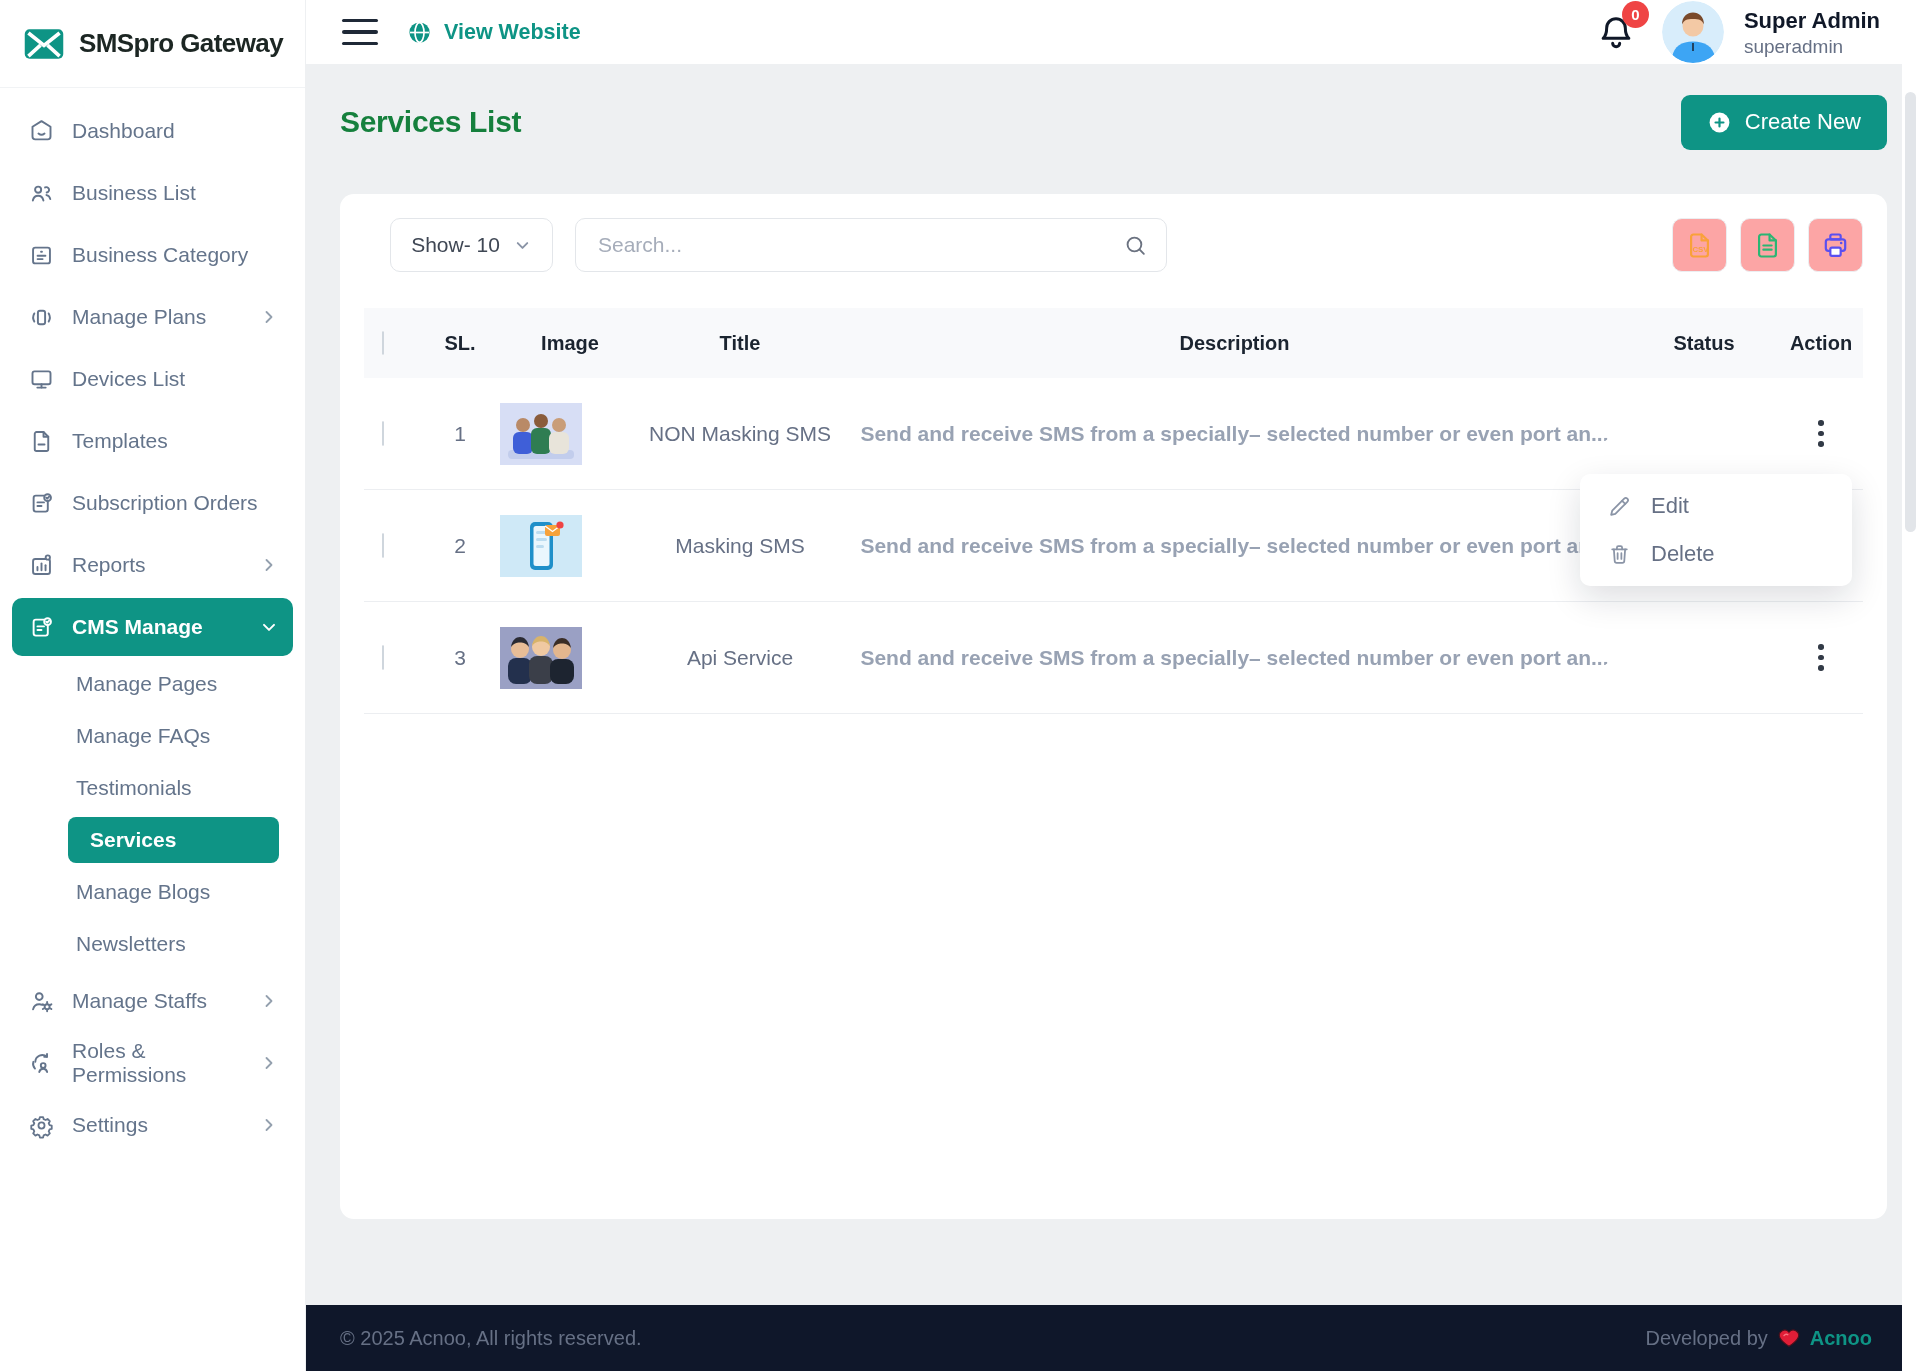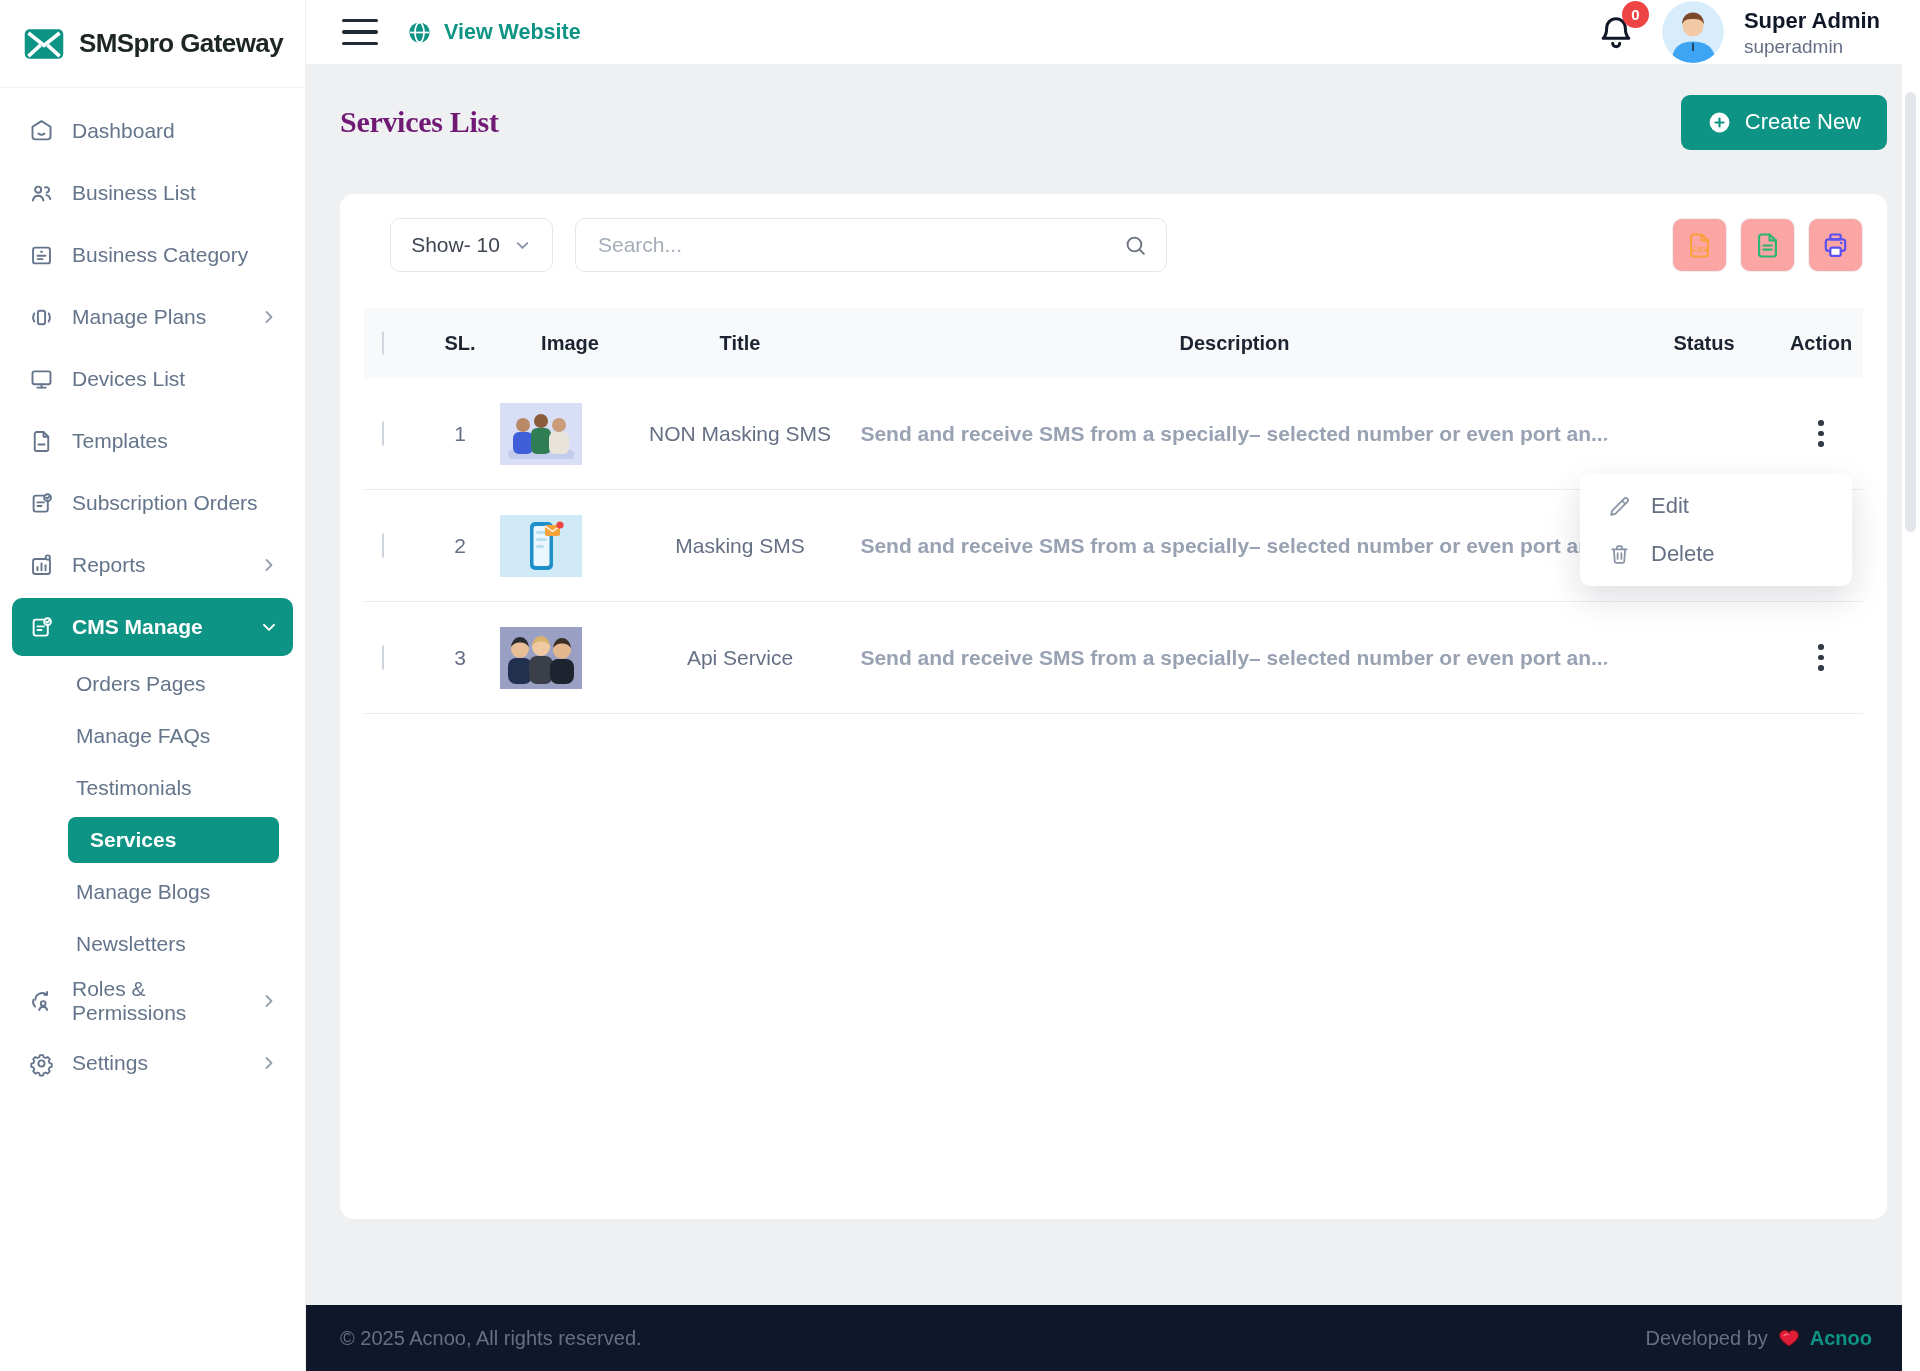--- a/index.html
+++ b/index.html
@@ -33,21 +33,21 @@
   .bell-wrap { position:relative; cursor:pointer; }
   .bell-wrap svg { width:40px; height:40px; display:block; }
   .badge { position:absolute; top:-11px; right:-13px; width:27px; height:27px; border-radius:50%; background:#EF4444; color:#fff; font-size:15px; font-weight:700; display:flex; align-items:center; justify-content:center; }
   .user { display:flex; align-items:center; gap:20px; cursor:pointer; }
   .avatar { width:62px; height:62px; border-radius:50%; overflow:hidden; flex:none; }
   .user-name { font-size:22px; font-weight:700; color:#101828; line-height:1.35; }
   .user-handle { font-size:19px; color:#667085; }
 
   .content { flex:1; background:#eef0f2; padding:30px 33px 0 34px; position:relative; min-height:0; }
   .page-head { height:56px; display:flex; align-items:center; justify-content:space-between; margin-bottom:44px; }
-  .page-title { font-size:30px; font-weight:800; color:#701a75; letter-spacing:-0.3px;font-family:Liberation Serif, serif; }
+  .page-title { font-size:30px; font-weight:800; color:#15803d; letter-spacing:-0.3px; }
   .btn-create { height:55px; padding:0 26px; background:#0E9485; color:#fff; border:none; border-radius:9px; font-size:22px; font-weight:500; display:flex; align-items:center; gap:13px; cursor:pointer; font-family:inherit; }
   .btn-create svg { width:25px; height:25px; }
 
   .card { background:#fff; border-radius:14px; height:1025px; padding:24px; position:relative; }
   .controls { display:flex; align-items:center; gap:22px;padding-left:26px; }
   .select-box { width:163px; height:54px; border:1px solid #e3e6ea; border-radius:10px; display:flex; align-items:center; justify-content:center; gap:13px; font-size:21px; color:#3f4754; cursor:pointer; background:#fff; }
   .select-box svg { width:19px; height:19px; color:#8a94a6; }
   .search-box { width:592px; height:54px; border:1px solid #e3e6ea; border-radius:10px; display:flex; align-items:center; padding:0 18px 0 20px; background:#fff; }
   .search-box input { border:none; outline:none; flex:1; font-size:21px; color:#374151; font-family:inherit; background:transparent; }
   .search-box input::placeholder { color:#a6adba; }
@@ -197,39 +197,53 @@
         <span>CMS Manage</span>
         <span class="chev">
             <svg viewBox="0 0 24 24" fill="none" stroke="currentColor" stroke-width="2.4" stroke-linecap="round" stroke-linejoin="round">
               <path d="M6 9.5l6 6 6-6"></path>
             </svg>
           </span>
       </div>
 
       <div>
         <div class="sub-item">
-            <span>Orders Pages</span>
+            <span>Manage Pages</span>
           </div>
         <div class="sub-item">
             <span>Manage FAQs</span>
           </div>
         <div class="sub-item">
             <span>Testimonials</span>
           </div>
         <div class="sub-item active">
             <span>Services</span>
           </div>
         <div class="sub-item">
             <span>Manage Blogs</span>
           </div>
         <div class="sub-item">
             <span>Newsletters</span>
           </div>
       </div>
 
+      <div class="nav-item">
+        <svg class="ic" viewBox="0 0 24 24" fill="none" stroke="currentColor" stroke-width="1.7" stroke-linecap="round" stroke-linejoin="round">
+          <circle cx="10" cy="7.6" r="3"></circle>
+            <path d="M4.5 19c.7-3 2.9-4.6 5.5-4.6 1 0 1.9.2 2.7.6"></path>
+            <circle cx="17" cy="16.6" r="2.2"></circle>
+            <path d="M17 13.5v-1M17 20.7v-1M19.9 15l.9-.5M13.2 18.7l.9-.5M19.9 18.2l.9.5M13.2 14.5l.9.5"></path>
+        </svg>
+        <span>Manage Staffs</span>
+        <span class="chev">
+            <svg viewBox="0 0 24 24" fill="none" stroke="currentColor" stroke-width="2.2" stroke-linecap="round" stroke-linejoin="round">
+              <path d="M9 6l6 6-6 6"></path>
+            </svg>
+          </span>
+      </div>
 
       <div class="nav-item">
         <svg class="ic" viewBox="0 0 24 24" fill="none" stroke="currentColor" stroke-width="1.7" stroke-linecap="round" stroke-linejoin="round">
           <circle cx="13.5" cy="13.8" r="2.1"></circle>
             <path d="M10 19.6c.4-1.8 1.8-2.9 3.5-2.9s3.1 1.1 3.5 2.9"></path>
             <path d="M6.5 10.5A6.2 6.2 0 0 1 16.8 6"></path>
             <path d="M16.9 3.6v2.5h-2.5"></path>
             <path d="M6.2 16.5a6.2 6.2 0 0 1-1.4-6"></path>
         </svg>
         <span>Roles &amp; Permissions</span>

